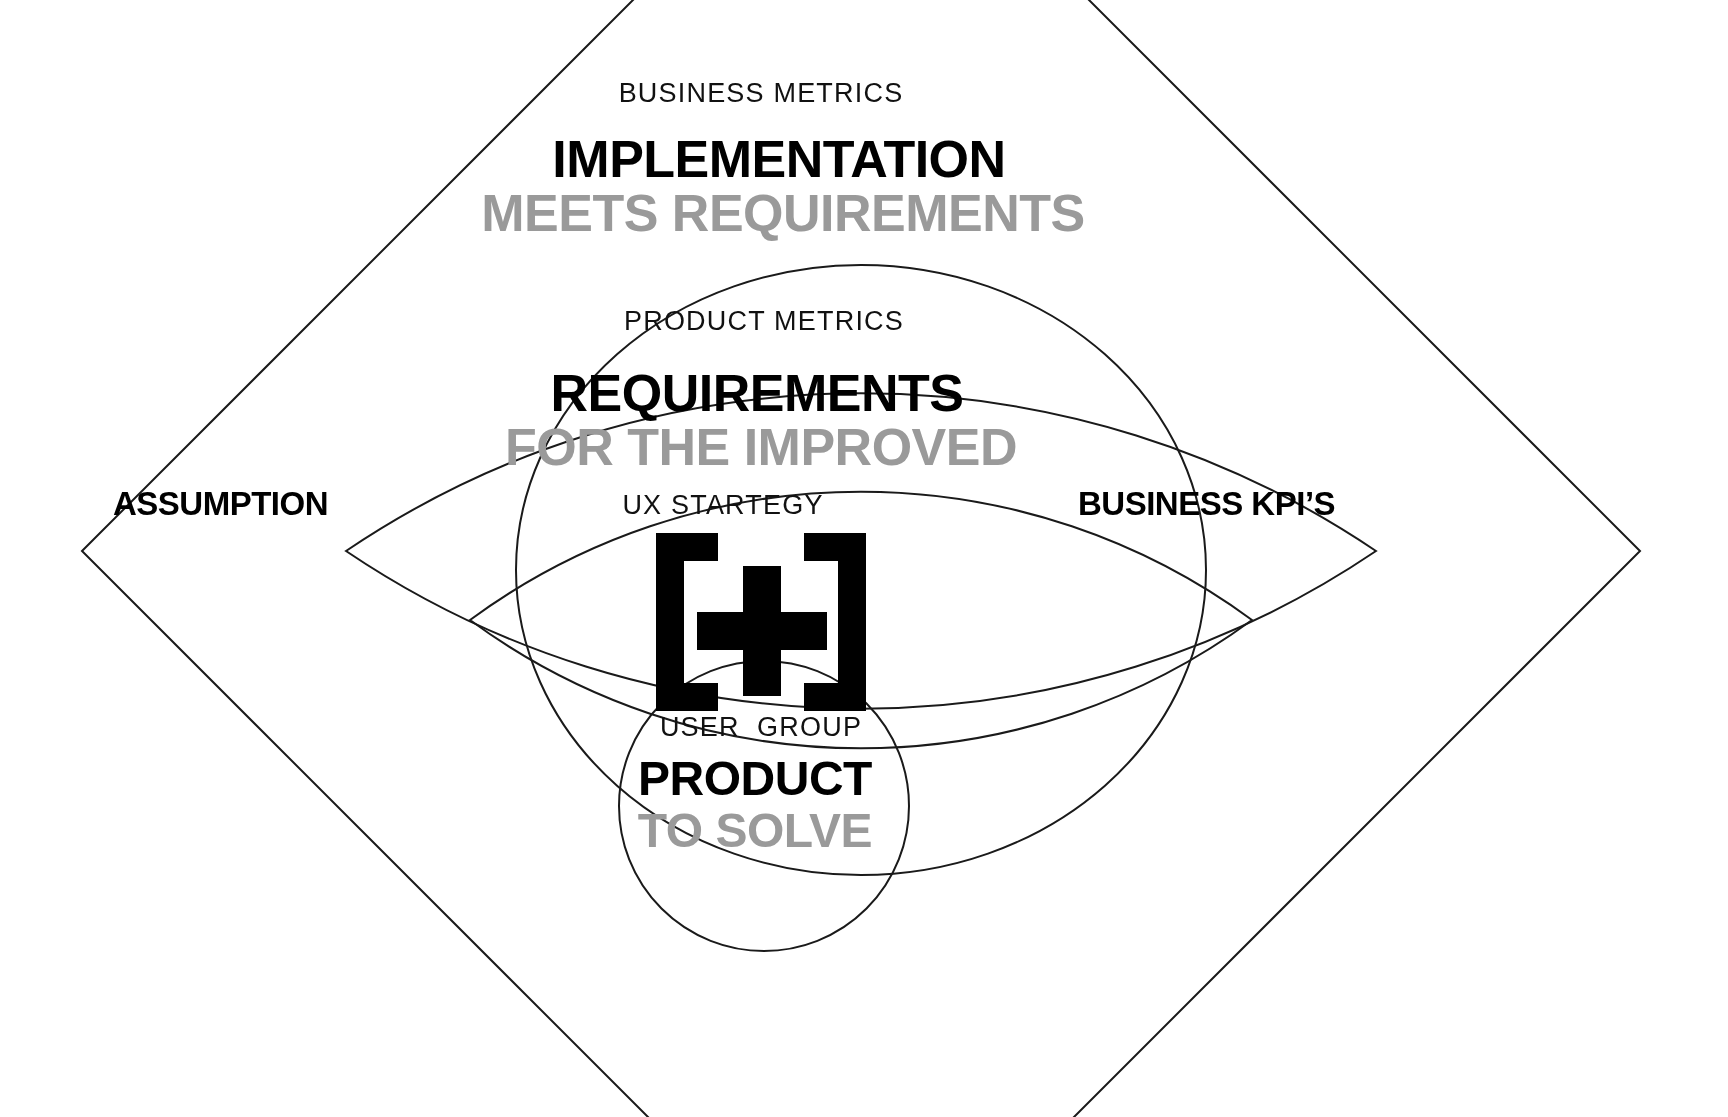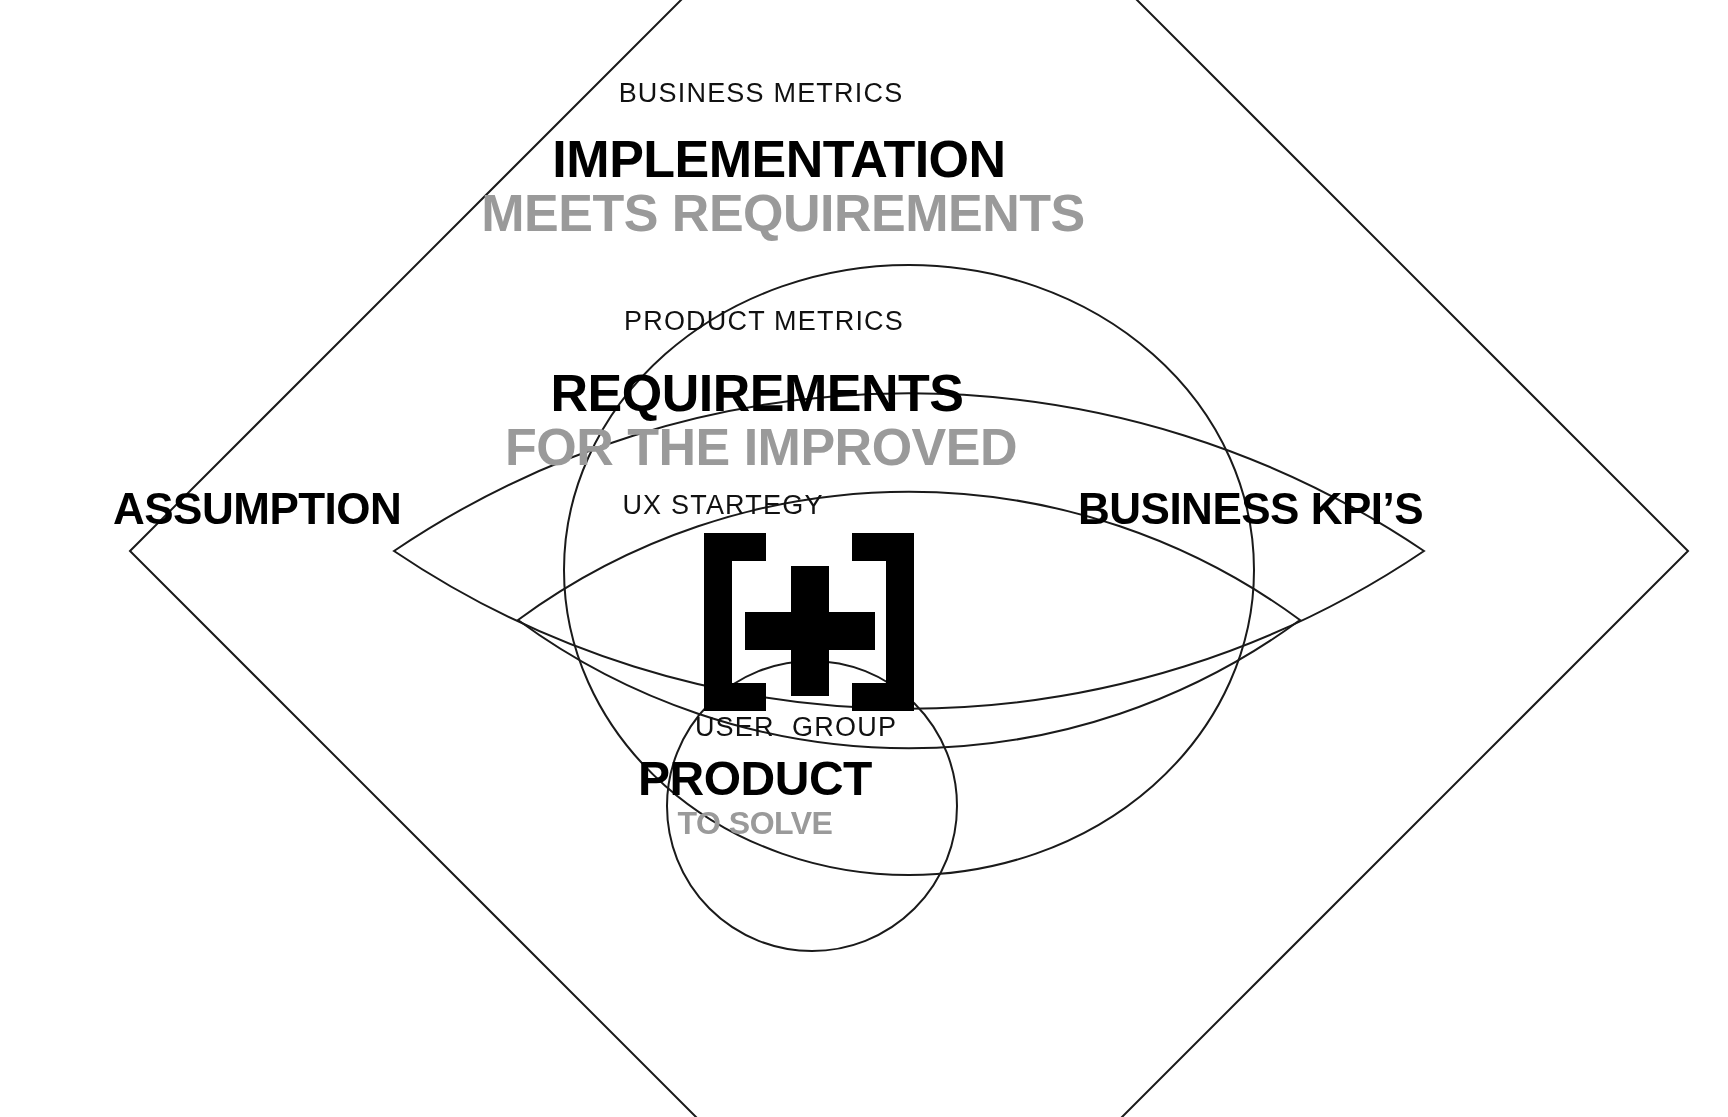--- a/index.html
+++ b/index.html
@@ -13,21 +13,20 @@
     height: 1117px;
     overflow: hidden;
     font-family: "Liberation Sans", sans-serif;
     position: relative;
   }
   #diagram-root {
     position: absolute;
     top: 0; left: 0;
     width: 1382px;
     height: 1117px;
-    padding-left: 48px;
   }
   svg.diagram {
     display: block;
     width: 1728px;
     height: 1117px;
   }
   .stroke-line {
     fill: none;
     stroke: #1a1a1a;
     stroke-width: 2;
@@ -52,27 +51,27 @@
     color: #111111;
     letter-spacing: 1.2px;
   }
   .label-bold {
     font-size: 48px;
     font-weight: 700;
     color: #000000;
     letter-spacing: -0.5px;
   }
   .label-grey {
-    font-size: 32px;
+    font-size: 48px;
     font-weight: 700;
     color: #9a9a9a;
     letter-spacing: -0.5px;
   }
   .label-side {
-    font-size: 44px;
+    font-size: 33px;
     font-weight: 700;
     color: #000000;
     letter-spacing: -0.5px;
   }
   .center-x {
     transform: translateX(-50%);
   }
 </style>
 </head>
 <body>
@@ -122,21 +121,21 @@
   <div class="txt label-bold center-x" style="left:779px; top:133px; font-size:52px;">IMPLEMENTATION</div>
 
   <div class="txt label-small center-x" style="left:764px; top:308px;">PRODUCT METRICS</div>
 
   <div class="txt label-bold center-x" style="left:757px; top:367px; font-size:52px;">REQUIREMENTS</div>
 
   <div class="txt label-grey center-x" style="left:761px; top:421px; font-size:52px;">FOR THE IMPROVED</div>
 
   <div class="txt label-small center-x" style="left:723px; top:492px;">UX STARTEGY</div>
 
-  <div class="txt label-small center-x" style="left:761px; top:714px;margin-left:35px;">USER  GROUP</div>
+  <div class="txt label-small center-x" style="left:761px; top:714px;">USER  GROUP</div>
 
   <div class="txt label-bold center-x" style="left:755px; top:755px;">PRODUCT</div>
 
   <div class="txt label-grey center-x" style="left:755px; top:807px;">TO SOLVE</div>
 
   <div class="txt label-side" style="left:113px; top:487px;">ASSUMPTION</div>
 
   <div class="txt label-side" style="left:1078px; top:487px;">BUSINESS KPI’S</div>
 
 </div>

